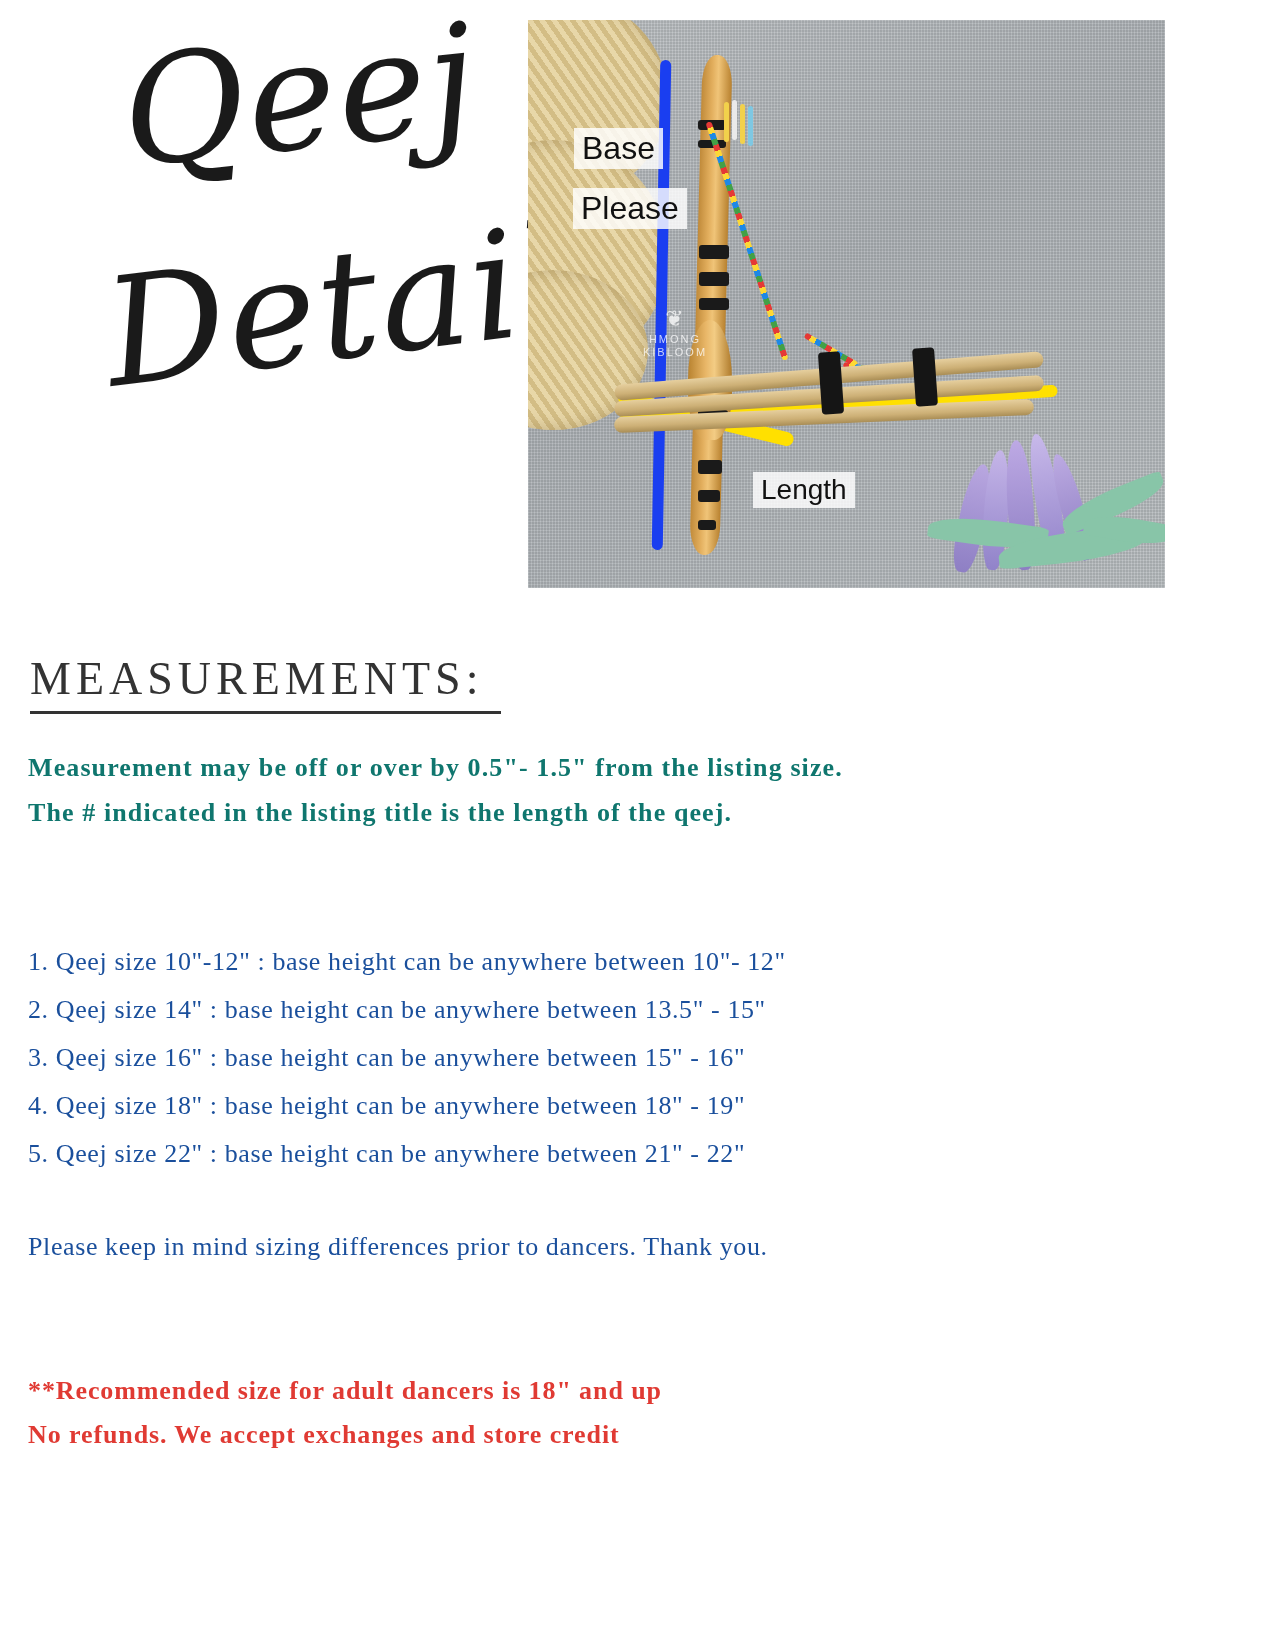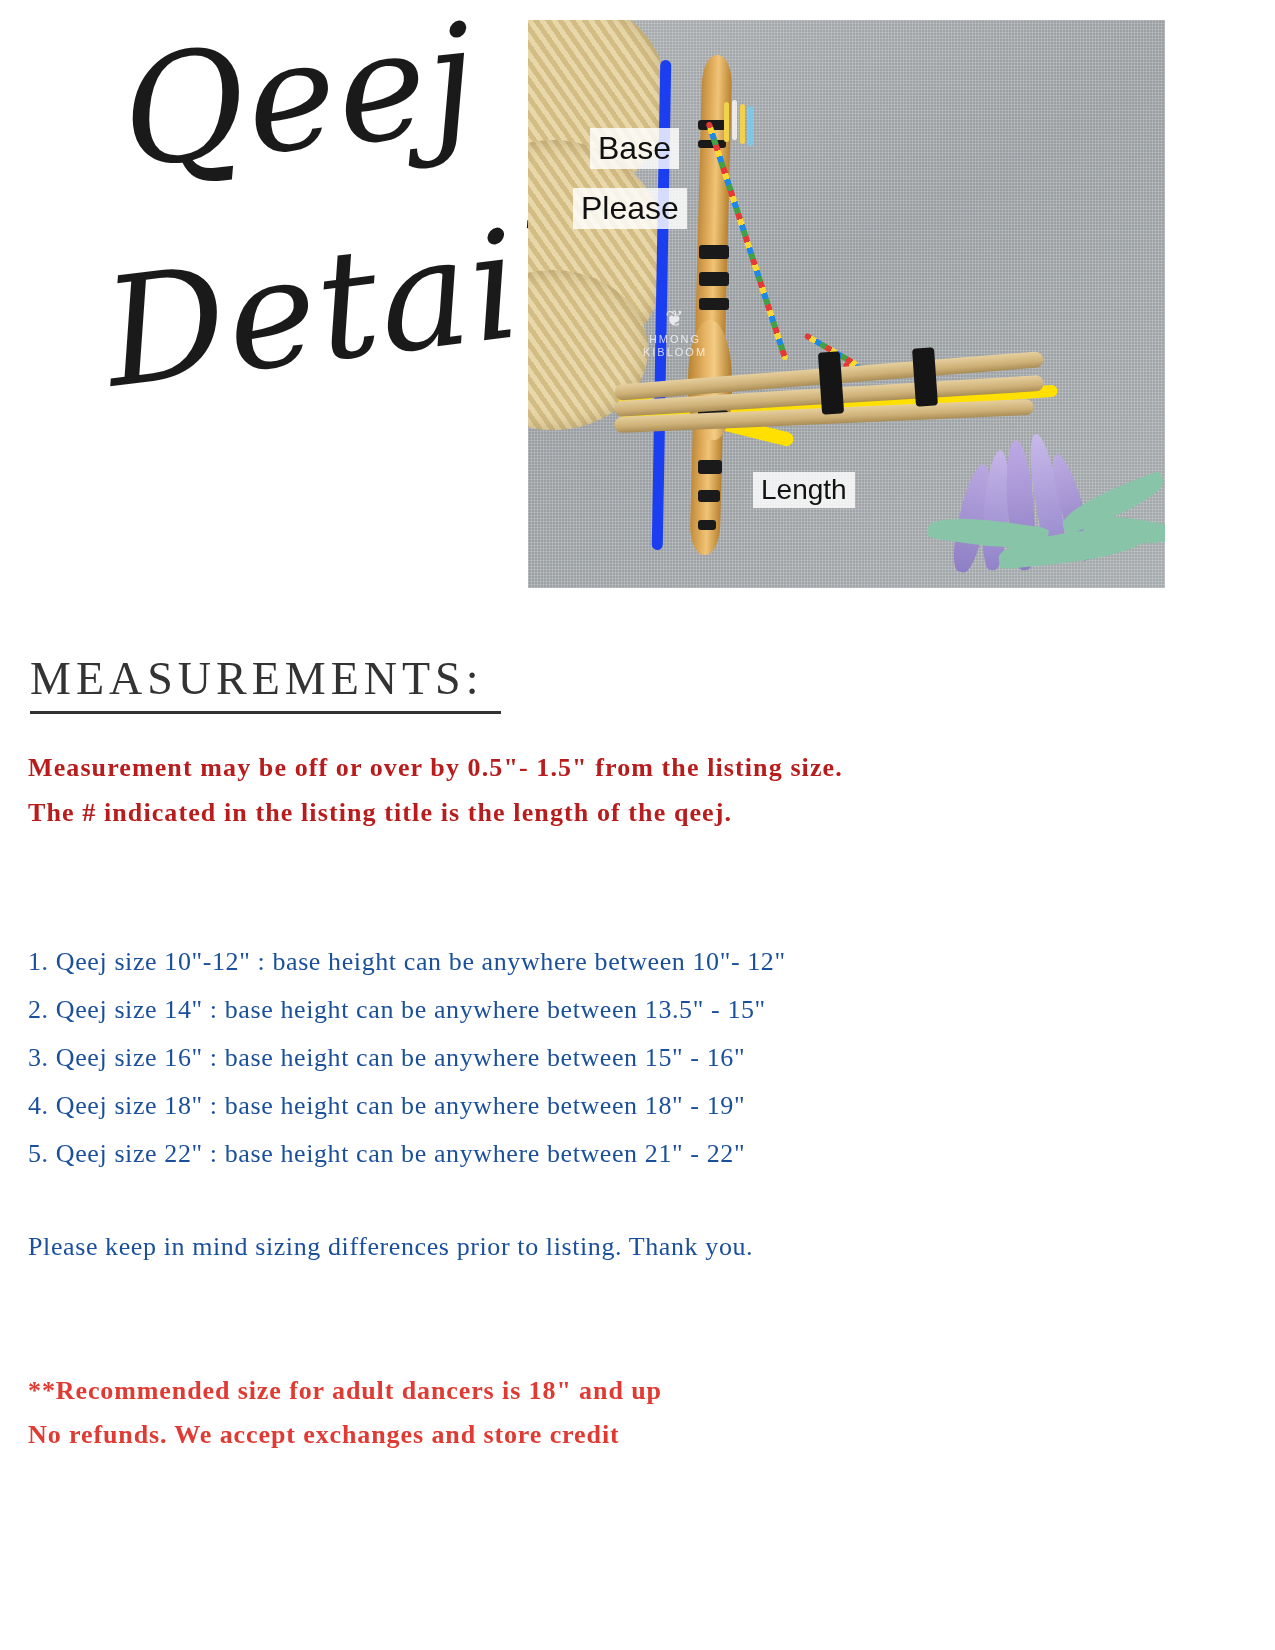--- a/index.html
+++ b/index.html
@@ -164,21 +164,21 @@
   .photo-label {
     position: absolute;
     background: rgba(255,255,255,0.82);
     color: #111;
     font-family: "Liberation Sans", sans-serif;
     font-size: 32px;
     line-height: 1.15;
     padding: 2px 8px;
     white-space: nowrap;
   }
-  .label-base   { left: 62px;  top: 108px; }
+  .label-base   { left: 46px;  top: 108px; }
   .label-height { left: 45px;  top: 168px; }
   .label-length { left: 225px; top: 452px; font-size: 28px; }
 
   .watermark {
     position: absolute;
     left: 92px; top: 285px;
     width: 110px;
     text-align: center;
     color: rgba(255,255,255,0.75);
     font-family: "Liberation Sans", sans-serif;
@@ -222,21 +222,21 @@
   .intro {
     position: absolute;
     left: 28px;
     top: 745px;
     width: 1200px;
     font-family: "Liberation Serif", serif;
     font-weight: bold;
     font-size: 26px;
     letter-spacing: 1.1px;
     line-height: 45px;
-    color: #b91c1c;
+    color: #0f766e;
   }
 
   .list {
     position: absolute;
     left: 28px;
     top: 938px;
     width: 1200px;
     color: #1a4f9c;
     font-family: "Liberation Serif", serif;
     font-size: 26px;
@@ -351,19 +351,19 @@
 
 <div class="list">
   <div>1. Qeej size 10"-12" : base height can be anywhere between 10"- 12"</div>
   <div>2. Qeej size 14" : base height can be anywhere between 13.5" - 15"</div>
   <div>3. Qeej size 16" : base height can be anywhere between 15" - 16"</div>
   <div>4. Qeej size 18" : base height can be anywhere between 18" - 19"</div>
   <div>5. Qeej size 22" : base height can be anywhere between 21" - 22"</div>
 </div>
 
 <div class="note">
-  <div>Please keep in mind sizing differences prior to listing. Thank you.</div>
+  <div>Please keep in mind sizing differences prior to dancers. Thank you.</div>
 </div>
 
 <div class="policy">
   <div>**Recommended size for adult dancers is 18" and up</div>
   <div>No refunds. We accept exchanges and store credit</div>
 </div>
 
 </body></html>

